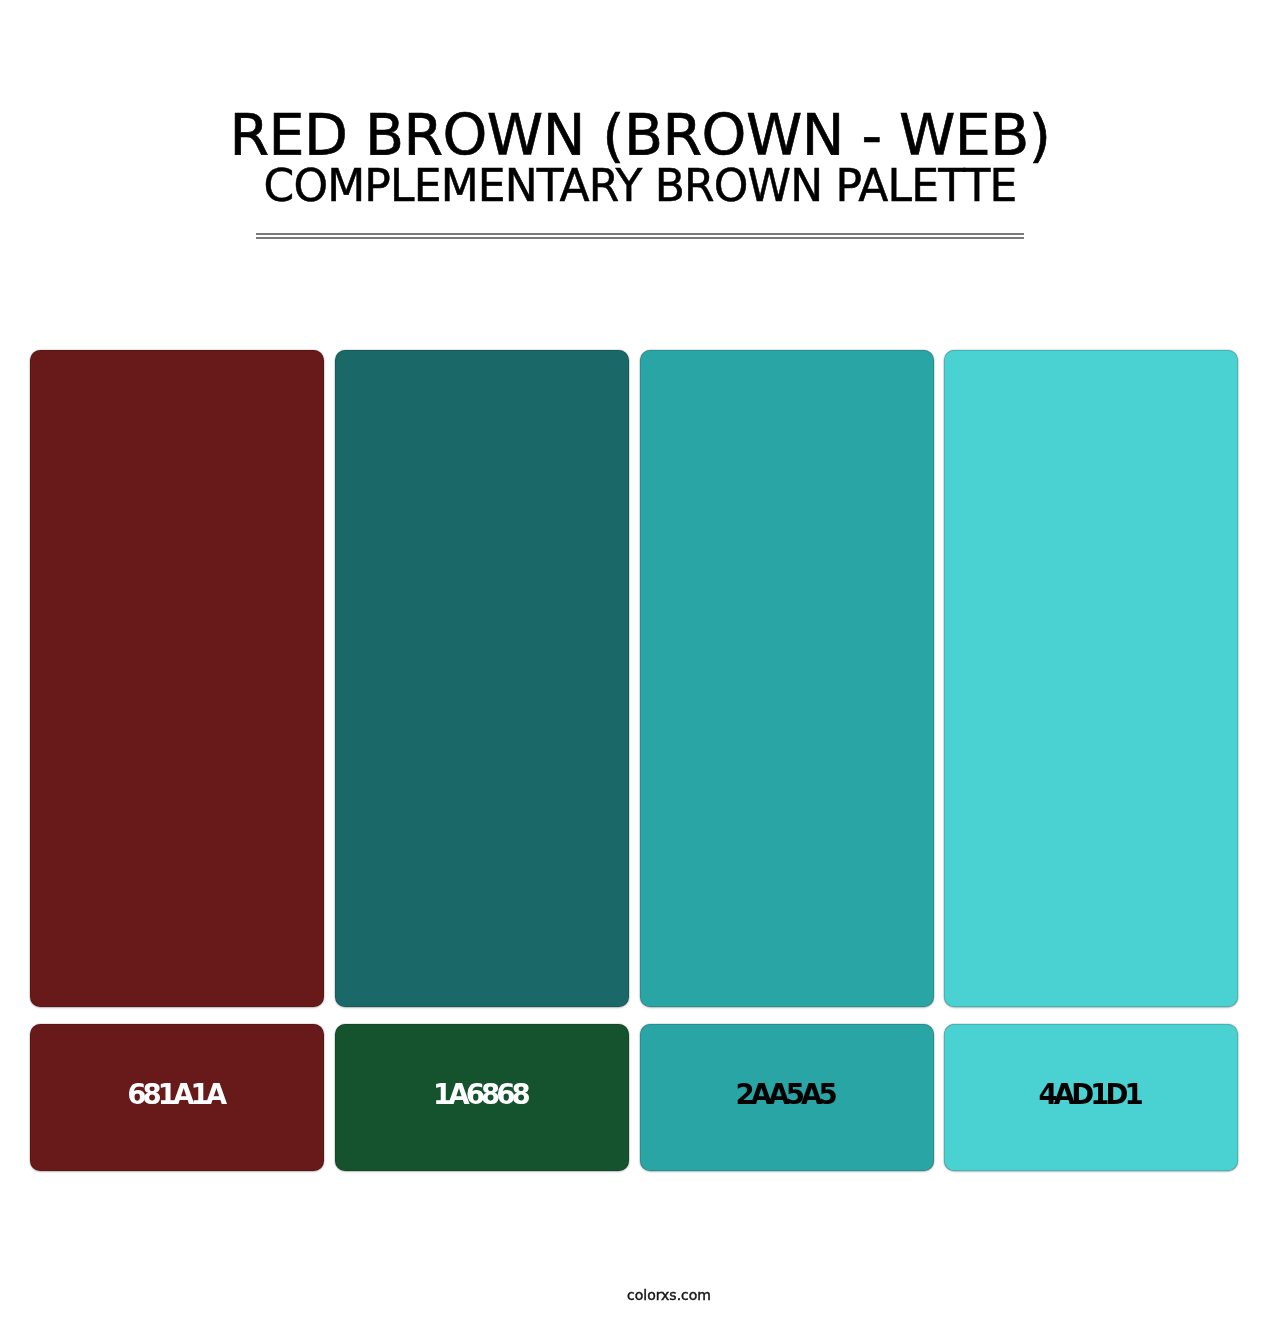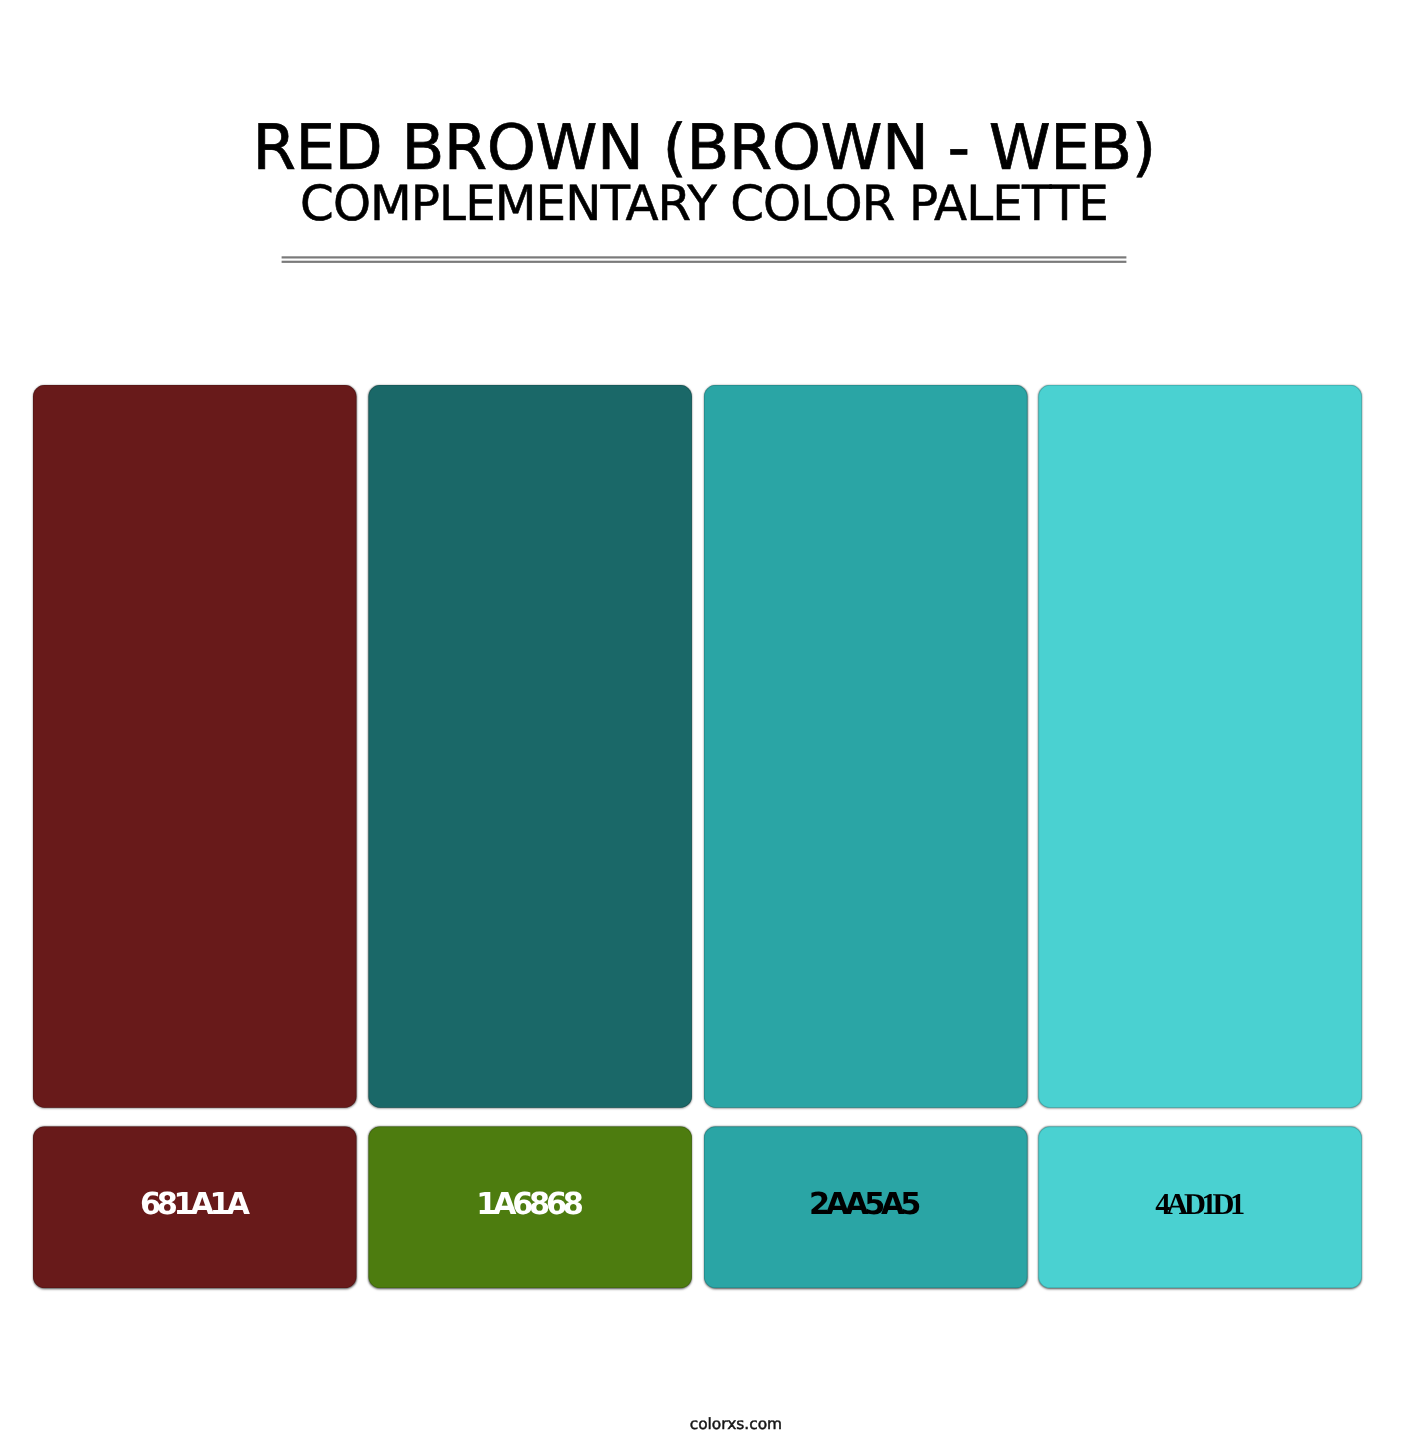--- a/index.html
+++ b/index.html
@@ -47,49 +47,49 @@
             font-size:14px; font-weight:400; color:#161616; line-height:24px;margin-left:29px;
             -webkit-text-stroke:0.45px #161616; }
 </style>
 </head>
 <body>
 
 <div class="page">
 
   <div class="title">RED BROWN (BROWN - WEB)</div>
 
-  <div class="subtitle">COMPLEMENTARY COLOR PALETTE</div>
+  <div class="subtitle">COMPLEMENTARY BROWN PALETTE</div>
 
   <div class="rule">
     <i class="r1"></i>
     <i class="r2"></i>
   </div>
 
   <div class="swatches">
       <div class="col">
         <div class="bar" style="background: rgb(104, 26, 26);"></div>
         <div class="chip" style="background: rgb(104, 26, 26);">
           <span style="color: rgb(255, 255, 255);">681A1A</span>
         </div>
       </div>
       <div class="col">
         <div class="bar" style="background: rgb(26, 104, 104);"></div>
-        <div class="chip" style="background: #4d7c0f;">
+        <div class="chip" style="background: #14532d;">
           <span style="color: rgb(255, 255, 255);">1A6868</span>
         </div>
       </div>
       <div class="col">
         <div class="bar" style="background: rgb(42, 165, 165);"></div>
         <div class="chip" style="background: rgb(42, 165, 165);">
           <span style="color: rgb(0, 0, 0); border-radius: 18px;">2AA5A5</span>
         </div>
       </div>
       <div class="col">
         <div class="bar" style="background: rgb(74, 209, 209);"></div>
         <div class="chip" style="background: rgb(74, 209, 209);">
-          <span style="color: rgb(0, 0, 0); font-family: Liberation Serif, serif;">4AD1D1</span>
+          <span style="color: rgb(0, 0, 0);">4AD1D1</span>
         </div>
       </div>
     </div>
 
   <div class="footer">colorxs.com</div>
 
 </div>
 
 </body></html>

